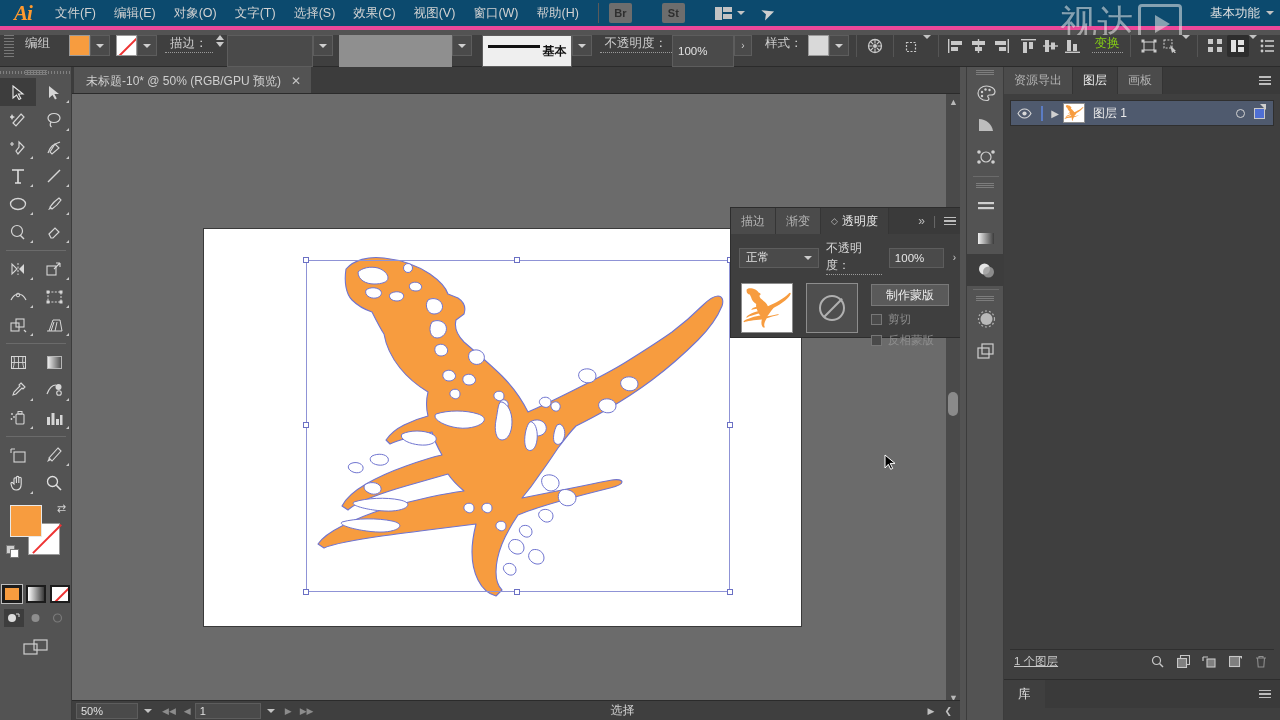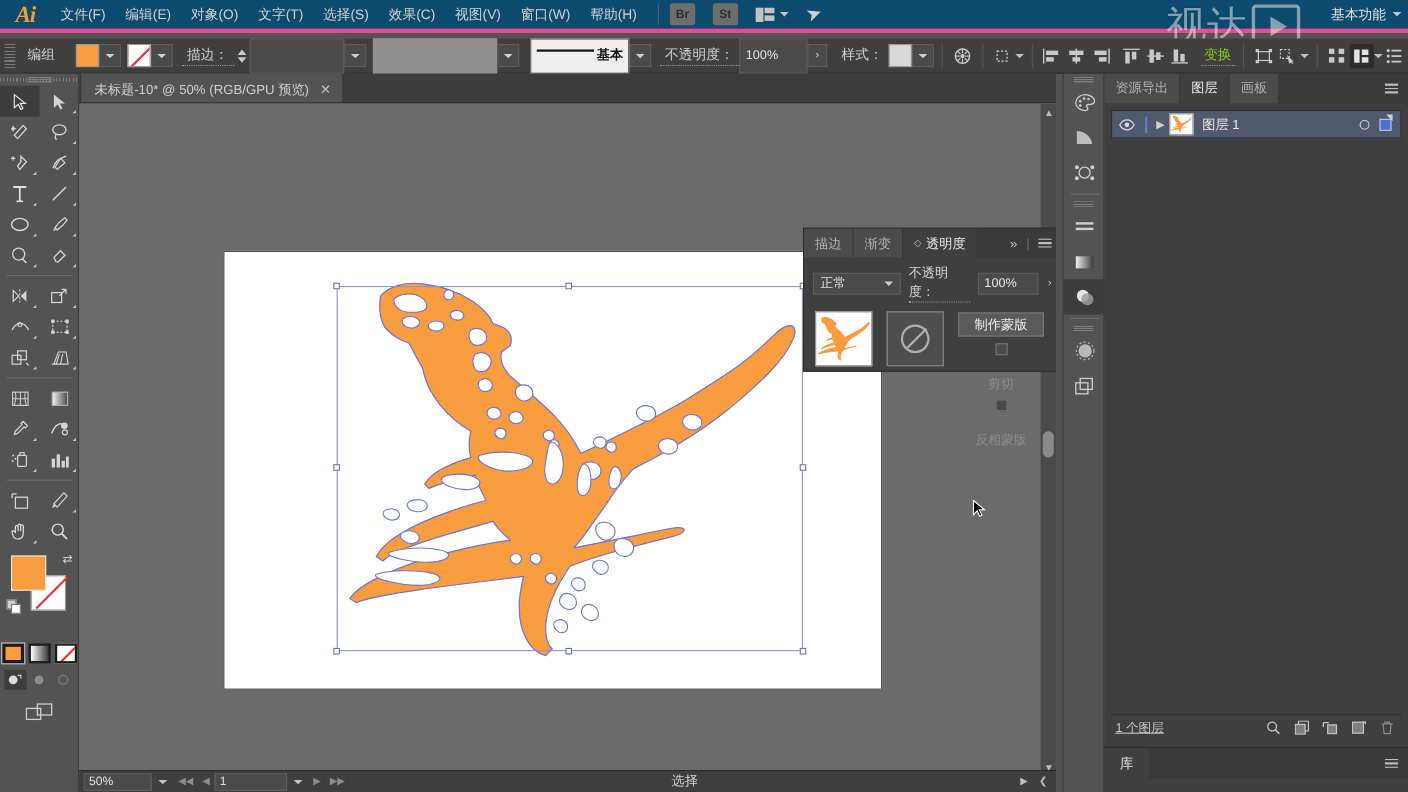--- a/index.html
+++ b/index.html
@@ -23,21 +23,21 @@
     font-family:"Liberation Serif",serif; letter-spacing:-1px;
   }
   .menu-item{
     padding:0 9px; height:35px; line-height:35px; color:#d2d2d2; font-size:12.5px;
     white-space:nowrap; cursor:default;
   }
   .mb-sep{ width:1px; height:20px; background:#5a5a5a; margin:0 10px; }
   .mb-btn{
     width:23px; height:20px; background:#6d6d6d; color:#2f2f2f;
     font-size:11px; font-weight:bold; display:flex; align-items:center;
-    justify-content:center; border-radius:2px; margin-right:16px;
+    justify-content:center; border-radius:2px; margin-right:30px;
   }
   .arrange-ico{ display:flex; align-items:center; gap:5px; }
   .arrange-ico .sq{ display:flex; gap:1.5px; }
   .arrange-ico .sq i{ display:block; width:7px; height:13px; background:#c3c3c3;}
   .arrange-ico .sq .dbl{ display:flex; flex-direction:column; gap:1.5px; }
   .arrange-ico .sq .dbl b{ display:block;width:9px;height:5.5px;background:#c3c3c3;}
   .chev{ width:0;height:0;border-left:4px solid transparent;border-right:4px solid transparent;border-top:4px solid #c3c3c3;}
   .rocket{ margin-left:16px; color:#cfcfcf; font-size:17px; transform:rotate(-20deg); }
   .mb-right{ margin-left:auto; display:flex; align-items:center; padding-right:6px; }
   .workspace{ color:#e0e0e0; font-size:12.5px; margin-right:6px;}
@@ -46,21 +46,21 @@
     border-radius:3px; display:flex; align-items:center; padding:0 7px; gap:6px;
     margin-left:12px; color:#9a9a9a; font-size:11.5px;
   }
   .mag{ width:10px;height:10px;border:1.6px solid #c5c5c5;border-radius:50%;position:relative;flex:none;}
   .mag:after{content:"";position:absolute;width:4.5px;height:1.6px;background:#c5c5c5;transform:rotate(45deg);right:-4px;bottom:0px;}
   .search-ph{ color:#8d8d8d; }
 
   
   .controlbar{
     position:absolute; left:0; top:35px; width:1280px; height:32px;
-    background:#3f3f3f; display:flex; align-items:center;
+    background:#3f3f3f; display:flex; align-items:flex-start;
     border-bottom:1px solid #2b2b2b;
   }
   .grip{ width:10px; height:22px; margin:0 6px 0 4px;
     background:repeating-linear-gradient(to bottom,#787878 0 1px,transparent 1px 3px);}
   .cb-label{ color:#cfcfcf; font-size:12.5px; padding:0 5px; white-space:nowrap;}
   .cb-label.dotted{ border-bottom:1px dotted #9a9a9a; }
   .swatch-fill{ width:21px;height:21px;background:#f79c3f;border:1px solid #9a9a9a;}
   .swatch-none{
     width:21px;height:21px;background:#ffffff;border:1px solid #9a9a9a;position:relative;overflow:hidden;}
   .swatch-none:after{content:"";position:absolute;left:-3px;top:9px;width:30px;height:1.6px;background:#e33;transform:rotate(-45deg);}
@@ -162,21 +162,21 @@
     font-size:11.5px;display:flex;align-items:center;padding:0 5px;}
   .tr-arrow{color:#cdcdcd;font-size:10px;margin-left:2px;}
   .tr-row2{display:flex;padding:8px 8px 0 10px;gap:13px;}
   .thumb{width:52px;height:50px;background:#fff;border:1px solid #8d8d8d;position:relative;overflow:hidden;}
   .masksq{width:52px;height:50px;background:#4e4e4e;border:1px solid #8d8d8d;display:flex;align-items:center;justify-content:center;}
   .noicon{width:26px;height:26px;border:2px solid #b0b0b0;border-radius:50%;position:relative;}
   .noicon:after{content:"";position:absolute;left:-1px;top:10px;width:26px;height:2px;background:#b0b0b0;transform:rotate(-45deg);}
   .tr-right{display:flex;flex-direction:column;gap:6px;padding-top:1px;}
   .maskbtn{width:78px;height:22px;background:#5a5a5a;border:1px solid #787878;color:#ededed;
     font-size:12px;display:flex;align-items:center;justify-content:center;}
-  .cbrow{display:flex;align-items:center;gap:19px;color:#8c8c8c;font-size:11.5px;flex-direction:column;}
+  .cbrow{display:flex;align-items:center;gap:6px;color:#8c8c8c;font-size:11.5px;}
   .cbx{width:11px;height:11px;border:1px solid #777;background:#4a4a4a;}
 
   
   .icondock{position:absolute;left:966px;top:67px;width:38px;height:653px;background:#535353;
     border-left:1px solid #3c3c3c;border-right:1px solid #3c3c3c;}
   .dockgrip{height:10px;display:flex;align-items:center;justify-content:center;}
   .dockgrip i{width:18px;height:5px;background:repeating-linear-gradient(to bottom,#7d7d7d 0 1px,transparent 1px 2px);}
   .dockbtn{width:38px;height:32px;display:flex;align-items:center;justify-content:center;color:#d2d2d2;}
   .dockbtn.on{background:#3d3d3d;}
   .dock-div{width:26px;height:1px;background:#6b6b6b;margin:3px 6px;}

